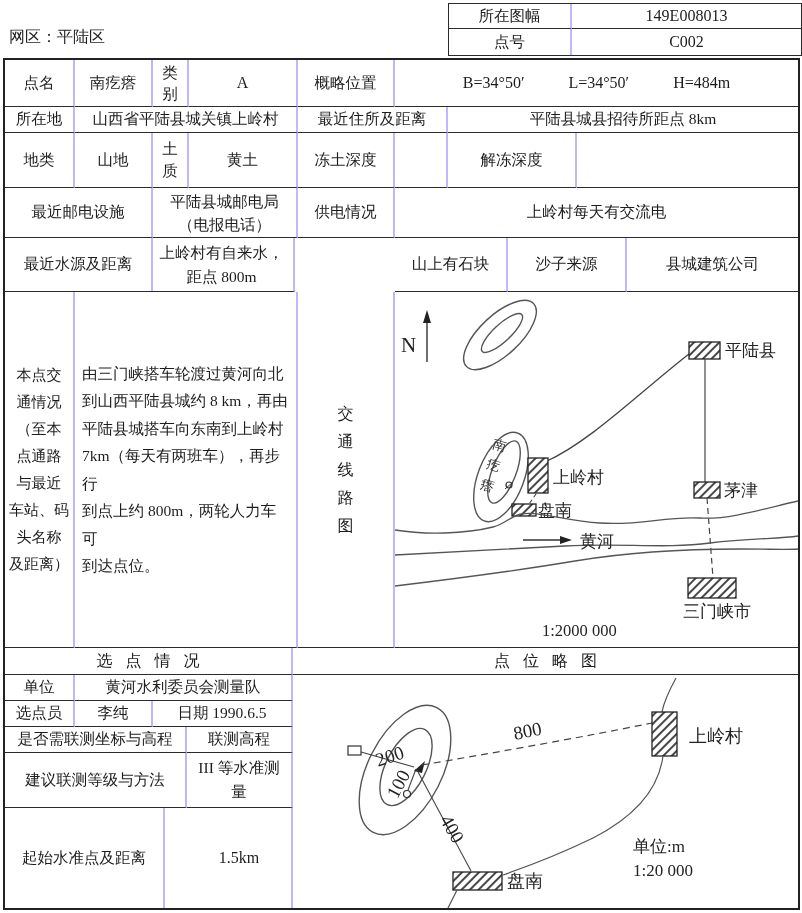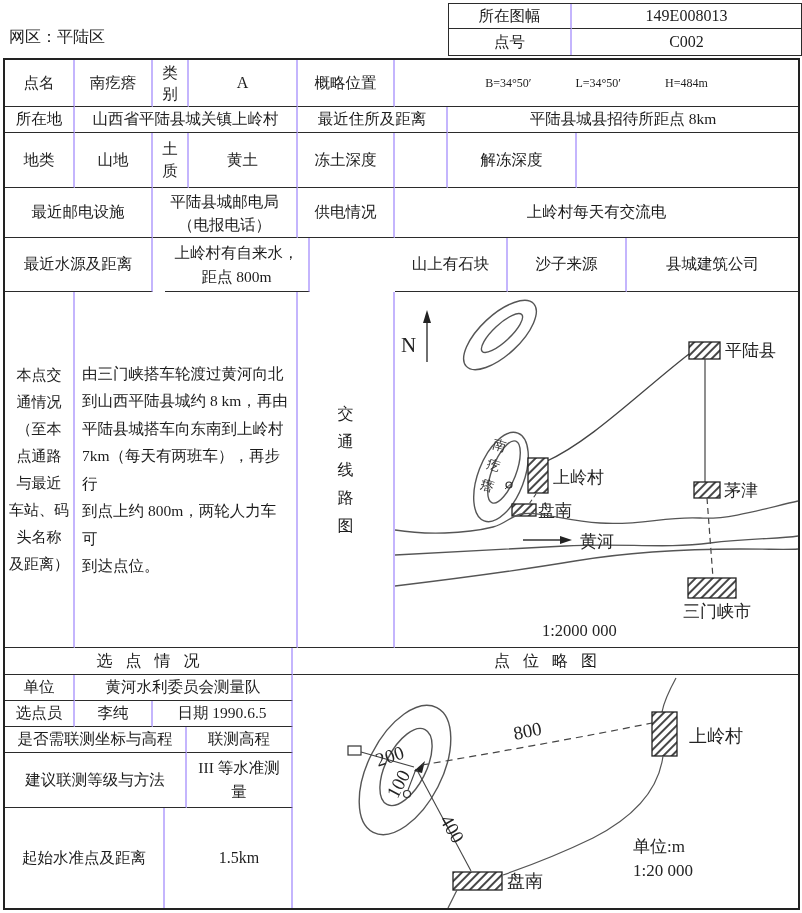--- a/index.html
+++ b/index.html
@@ -8,21 +8,21 @@
   .c{position:absolute;box-sizing:border-box;border-right:2px solid #c4b5fd;border-bottom:1px solid #2b2b2b;
      display:flex;align-items:center;justify-content:center;text-align:center;
      font-size:15.5px;line-height:1.35;}
   .nr{border-right:none;}
   .nb{border-bottom:none;}
   .pre{white-space:pre-line;}
   .tl{justify-content:flex-start;text-align:left;}
   .wrap-table{position:absolute;left:3px;top:58px;width:797px;height:852px;border:2px solid #222;box-sizing:border-box;}
   .sheet-table{position:absolute;left:448px;top:3px;width:354px;height:53px;border:1px solid #2b2b2b;box-sizing:border-box;}
   .hdr-sp{letter-spacing:13px;text-indent:13px;font-size:16px;}
-  .blh{display:flex;gap:44px;justify-content:center;align-items:center;font-size:12px;}
+  .blh{display:flex;gap:44px;justify-content:center;align-items:center;font-size:16px;}
   .vlabel{white-space:pre-line;line-height:28px;font-size:16px;}
   .desc{font-size:15.5px;line-height:27.5px;padding:0 7px;}
   .region{position:absolute;left:9px;top:27px;font-size:16px;}
   .mapcell{padding:0;}
   .mapwrap{position:absolute;inset:0;}
   svg{display:block;}
   .svgtext{font-family:"Liberation Serif","DejaVu Serif",serif;fill:#242424;}
   .hill-label{position:absolute;left:90px;top:142px;width:17px;font-size:13.5px;line-height:21px;
               word-break:break-all;transform:rotate(17deg);color:#333;}
 </style>
@@ -69,21 +69,21 @@
     <div class="c" style="left:443px;top:73px;width:129px;height:55px;">解冻深度</div>
     <div class="c nr" style="left:572px;top:73px;width:221px;height:55px;"></div>
 
     <div class="c" style="left:0;top:128px;width:148px;height:50px;">最近邮电设施</div>
     <div class="c pre" style="left:148px;top:128px;width:145px;height:50px;line-height:23px;">平陆县城邮电局
 （电报电话）</div>
     <div class="c" style="left:293px;top:128px;width:97px;height:50px;">供电情况</div>
     <div class="c nr" style="left:390px;top:128px;width:403px;height:50px;">上岭村每天有交流电</div>
 
     <div class="c" style="left:0;top:178px;width:148px;height:54px;">最近水源及距离</div>
-    <div class="c pre" style="left:160px;top:178px;width:145px;height:54px;line-height:24px;">上岭村有自来水，
+    <div class="c pre" style="left:145px;top:178px;width:145px;height:54px;line-height:24px;">上岭村有自来水，
 距点 800m</div>
     <div class="c" style="left:390px;top:178px;width:113px;height:54px;">山上有石块</div>
     <div class="c" style="left:503px;top:178px;width:119px;height:54px;">沙子来源</div>
     <div class="c nr" style="left:622px;top:178px;width:171px;height:54px;">县城建筑公司</div>
 
     <div class="c pre" style="left:0;top:232px;width:70px;height:356px;line-height:27px;font-size:15px;">本点交
 通情况
 （至本
 点通路
 与最近

